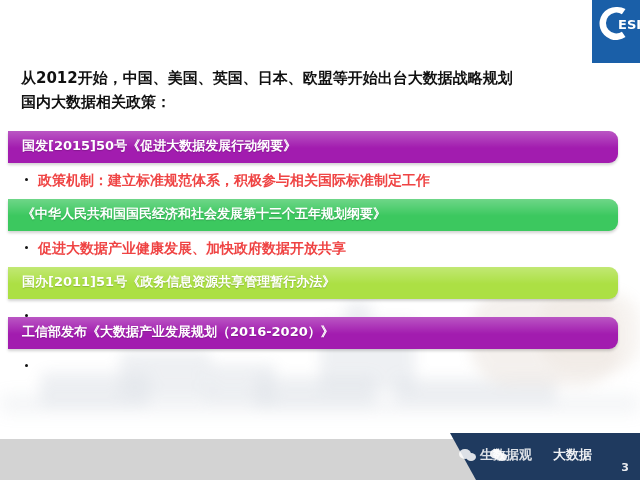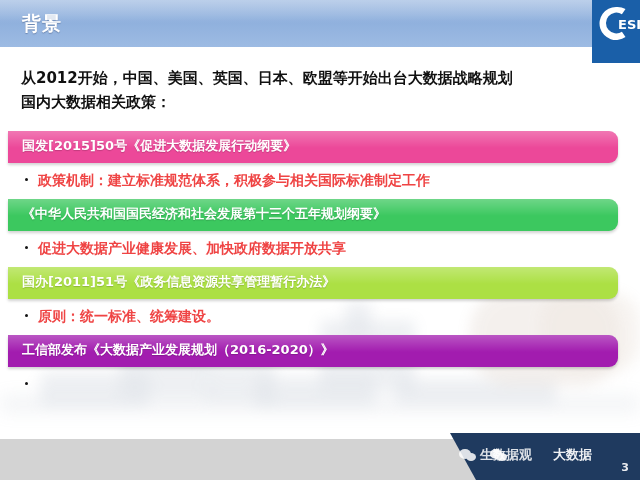--- a/index.html
+++ b/index.html
@@ -220,42 +220,38 @@
     <span class="blot b2"></span>
     <span class="blot b3"></span>
     <span class="blot b4"></span>
     <span class="blot b5"></span>
     <span class="blot b6"></span>
     <span class="blot b7"></span>
     <span class="blot b8"></span>
     <span class="blot b9"></span>
   </div>
 
-  <div class="header-band" style="background: linear-gradient(rgb(169, 194, 228) 0%, rgb(143, 176, 221) 45%, rgb(157, 187, 227) 100%);">
-    <div class="sheen"></div>
-    <div class="header-title">背景</div>
-  </div>
 
   <div class="logo-box">
     <svg width="48" height="47" viewBox="0 0 48 47">
       <rect x="0" y="0" width="48" height="47" fill="#1a5fa8"></rect>
       <path d="M24 7 a16.5 16.5 0 1 0 9.5 30 l-3.6 -5.2 a10.4 10.4 0 1 1 0 -17.6 l3.6 -5.2 A16.4 16.4 0 0 0 24 7 z" fill="#ffffff"></path>
       <text x="26" y="29" font-family="DejaVu Sans, sans-serif" font-size="13" font-weight="bold" fill="#ffffff">ESI</text>
     </svg>
   </div>
 
   <div class="main-title">
     <span class="line">从2012开始，中国、美国、英国、日本、欧盟等开始出台大数据战略规划</span>
     <span class="line">国内大数据相关政策：</span>
   </div>
 
   <div class="policy-list">
 
     <div class="policy-block">
-      <div class="policy-bar" style="background: #ec4899;">
+      <div class="policy-bar" style="background: #a21caf;">
         <span class="bar-gloss"></span>
         <span class="bar-text">国发[2015]50号《促进大数据发展行动纲要》</span>
       </div>
       <p class="policy-detail">
         <span class="dot"></span>
         <span>政策机制：建立标准规范体系，积极参与相关国际标准制定工作</span>
       </p>
     </div>
 
     <div class="policy-block">
@@ -269,21 +265,20 @@
       </p>
     </div>
 
     <div class="policy-block">
       <div class="policy-bar" style="background: rgb(172, 224, 68);">
         <span class="bar-gloss"></span>
         <span class="bar-text">国办[2011]51号《政务信息资源共享管理暂行办法》</span>
       </div>
       <p class="policy-detail">
         <span class="dot"></span>
-        <span>原则：统一标准、统筹建设。</span>
       </p>
     </div>
 
     <div class="policy-block">
       <div class="policy-bar" style="background: #a21caf;">
         <span class="bar-gloss"></span>
         <span class="bar-text">工信部发布《大数据产业发展规划（2016-2020）》</span>
       </div>
       <p class="policy-detail">
         <span class="dot"></span>

